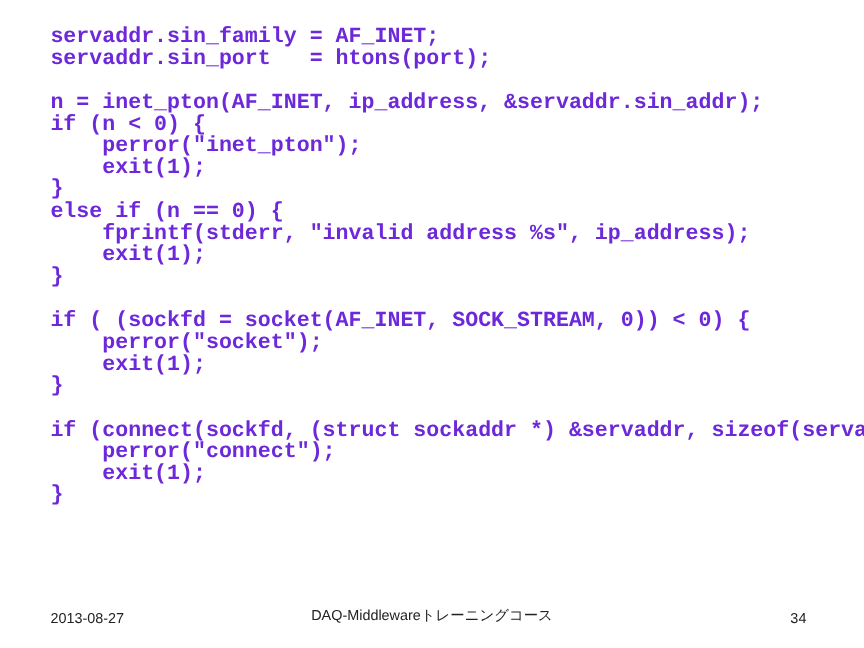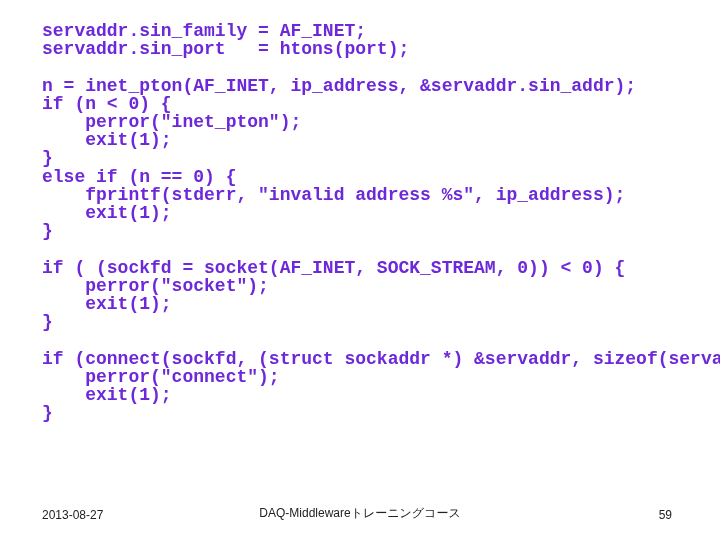--- a/index.html
+++ b/index.html
@@ -74,14 +74,14 @@
 }
 
 if (connect(sockfd, (struct sockaddr *) &amp;servaddr, sizeof(servaddr)) &lt; 0) {
     perror("connect");
     exit(1);
 }</div>
 
 <div class="footer">
   <span class="date">2013-08-27</span>
   <span class="center">DAQ-Middlewareトレーニングコース</span>
-  <span class="pageno">59</span>
+  <span class="pageno">34</span>
 </div>
 
 </body></html>

